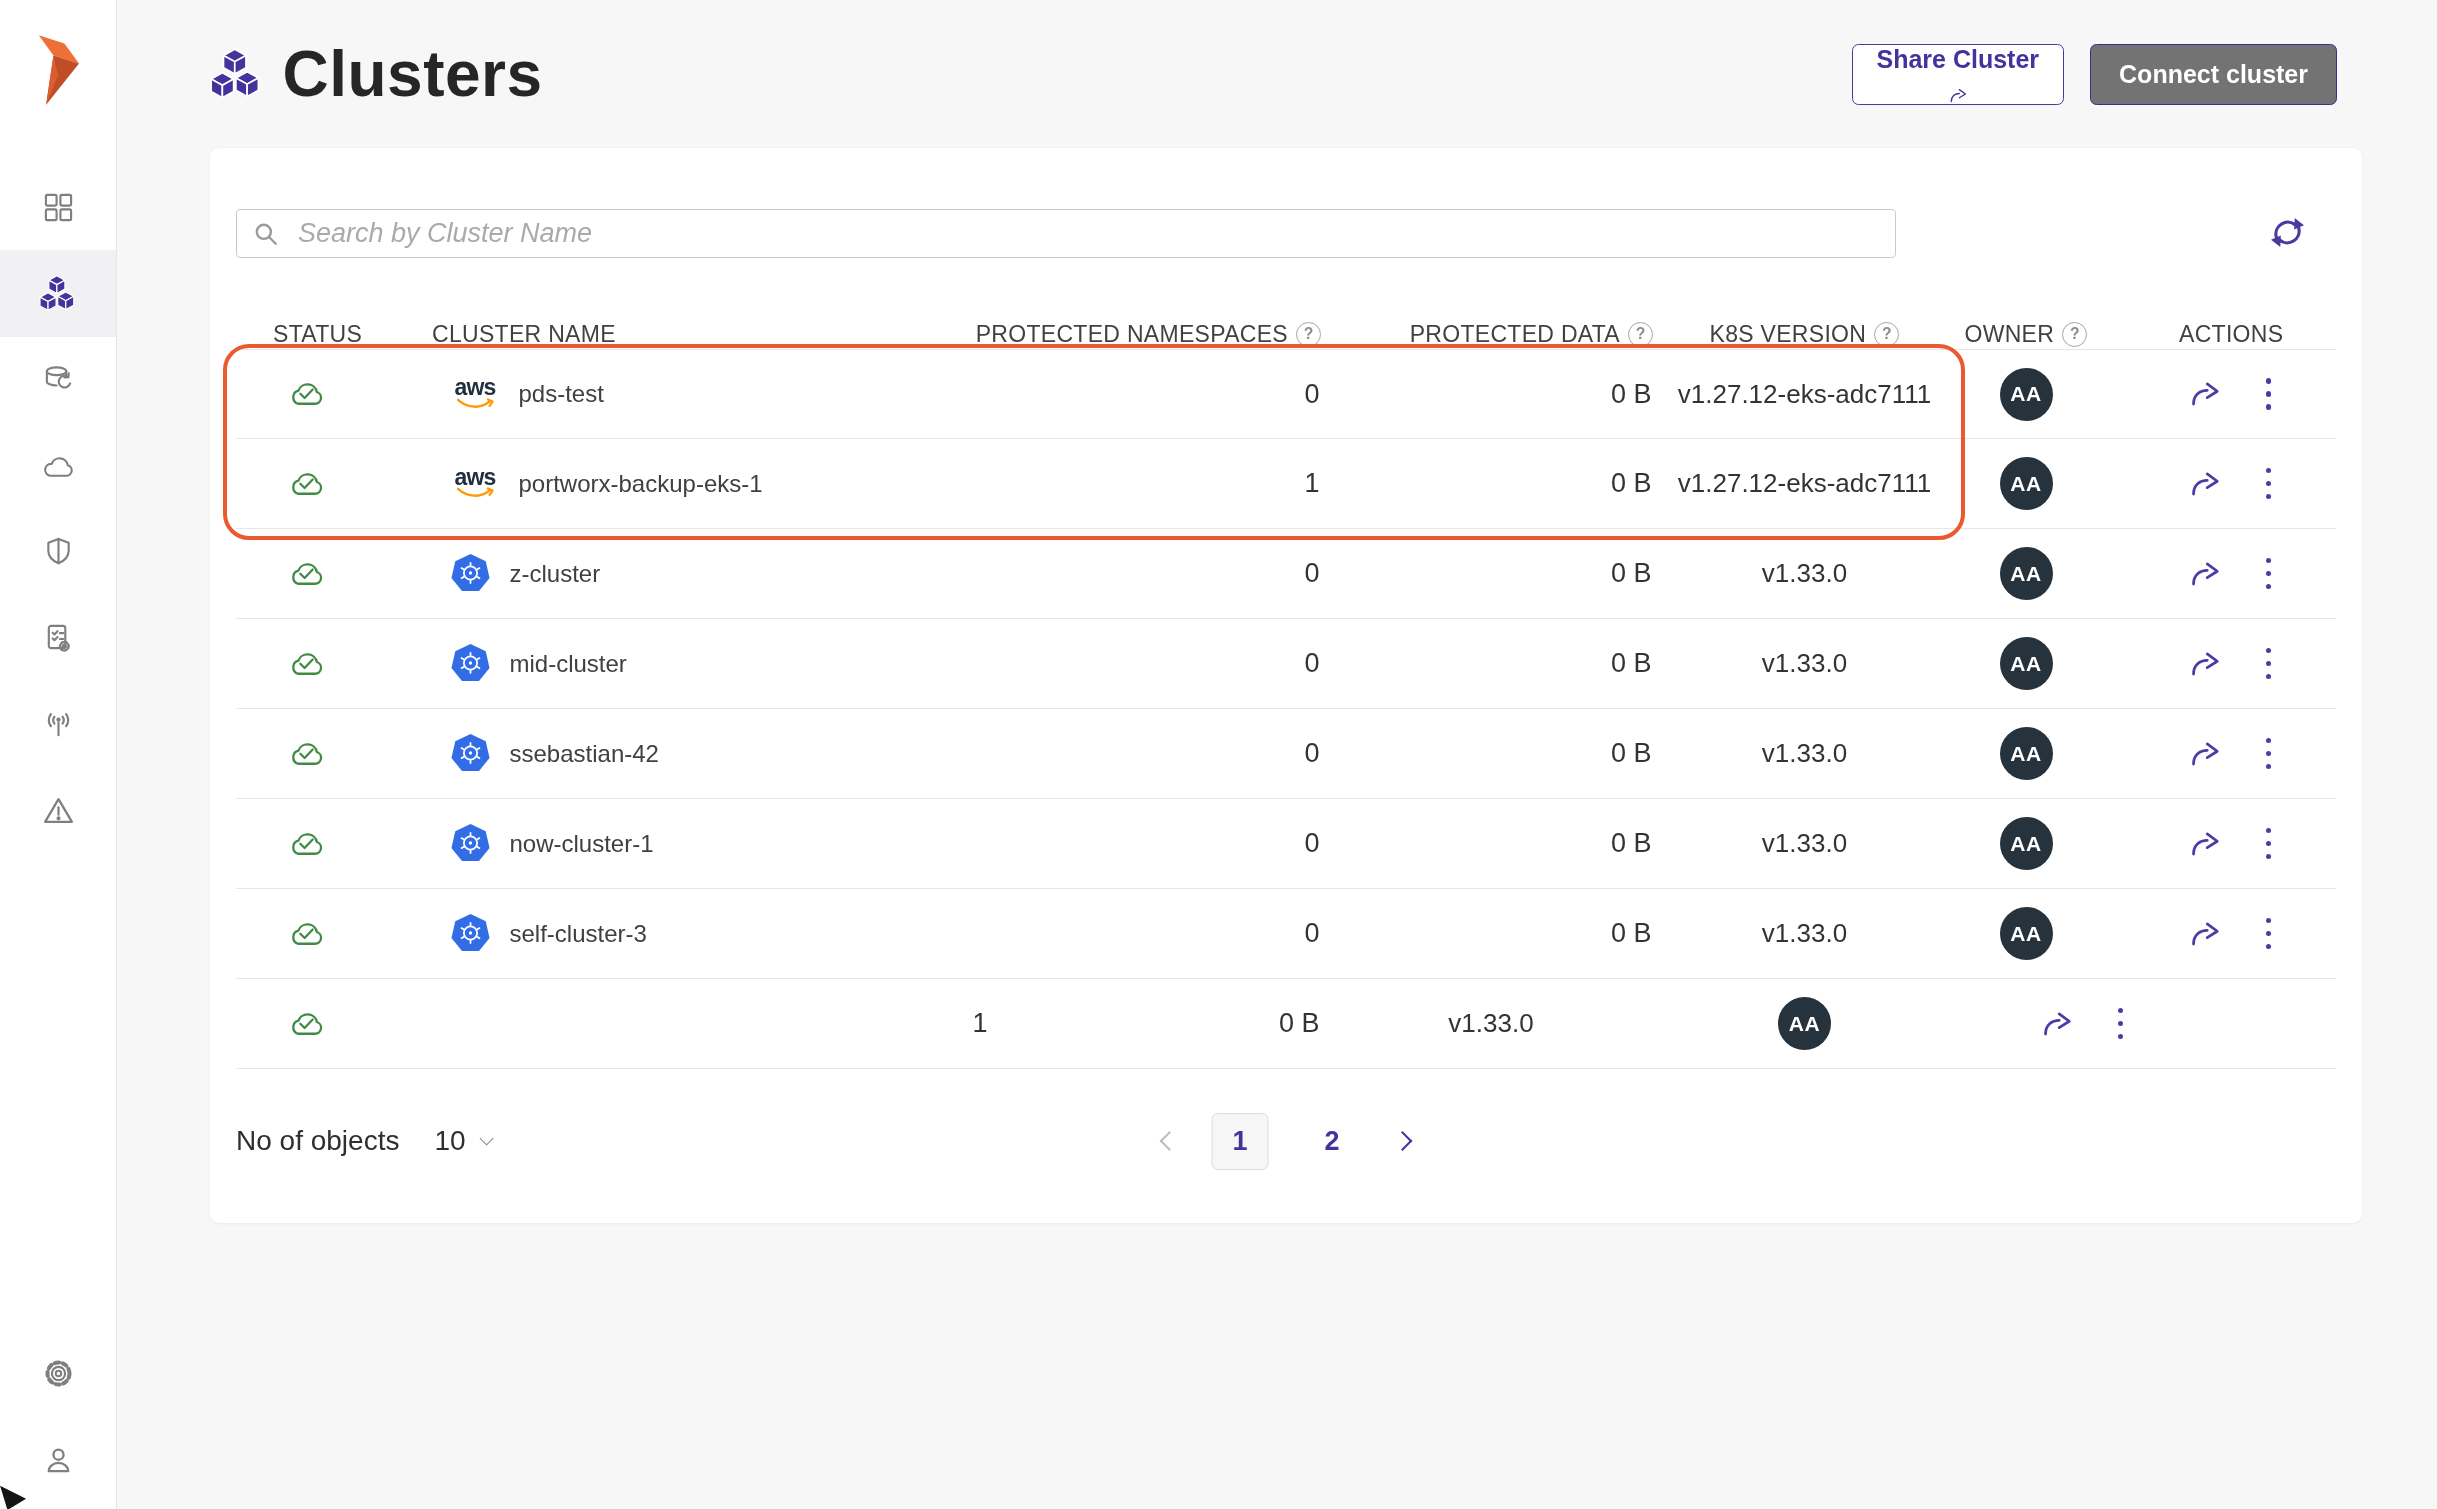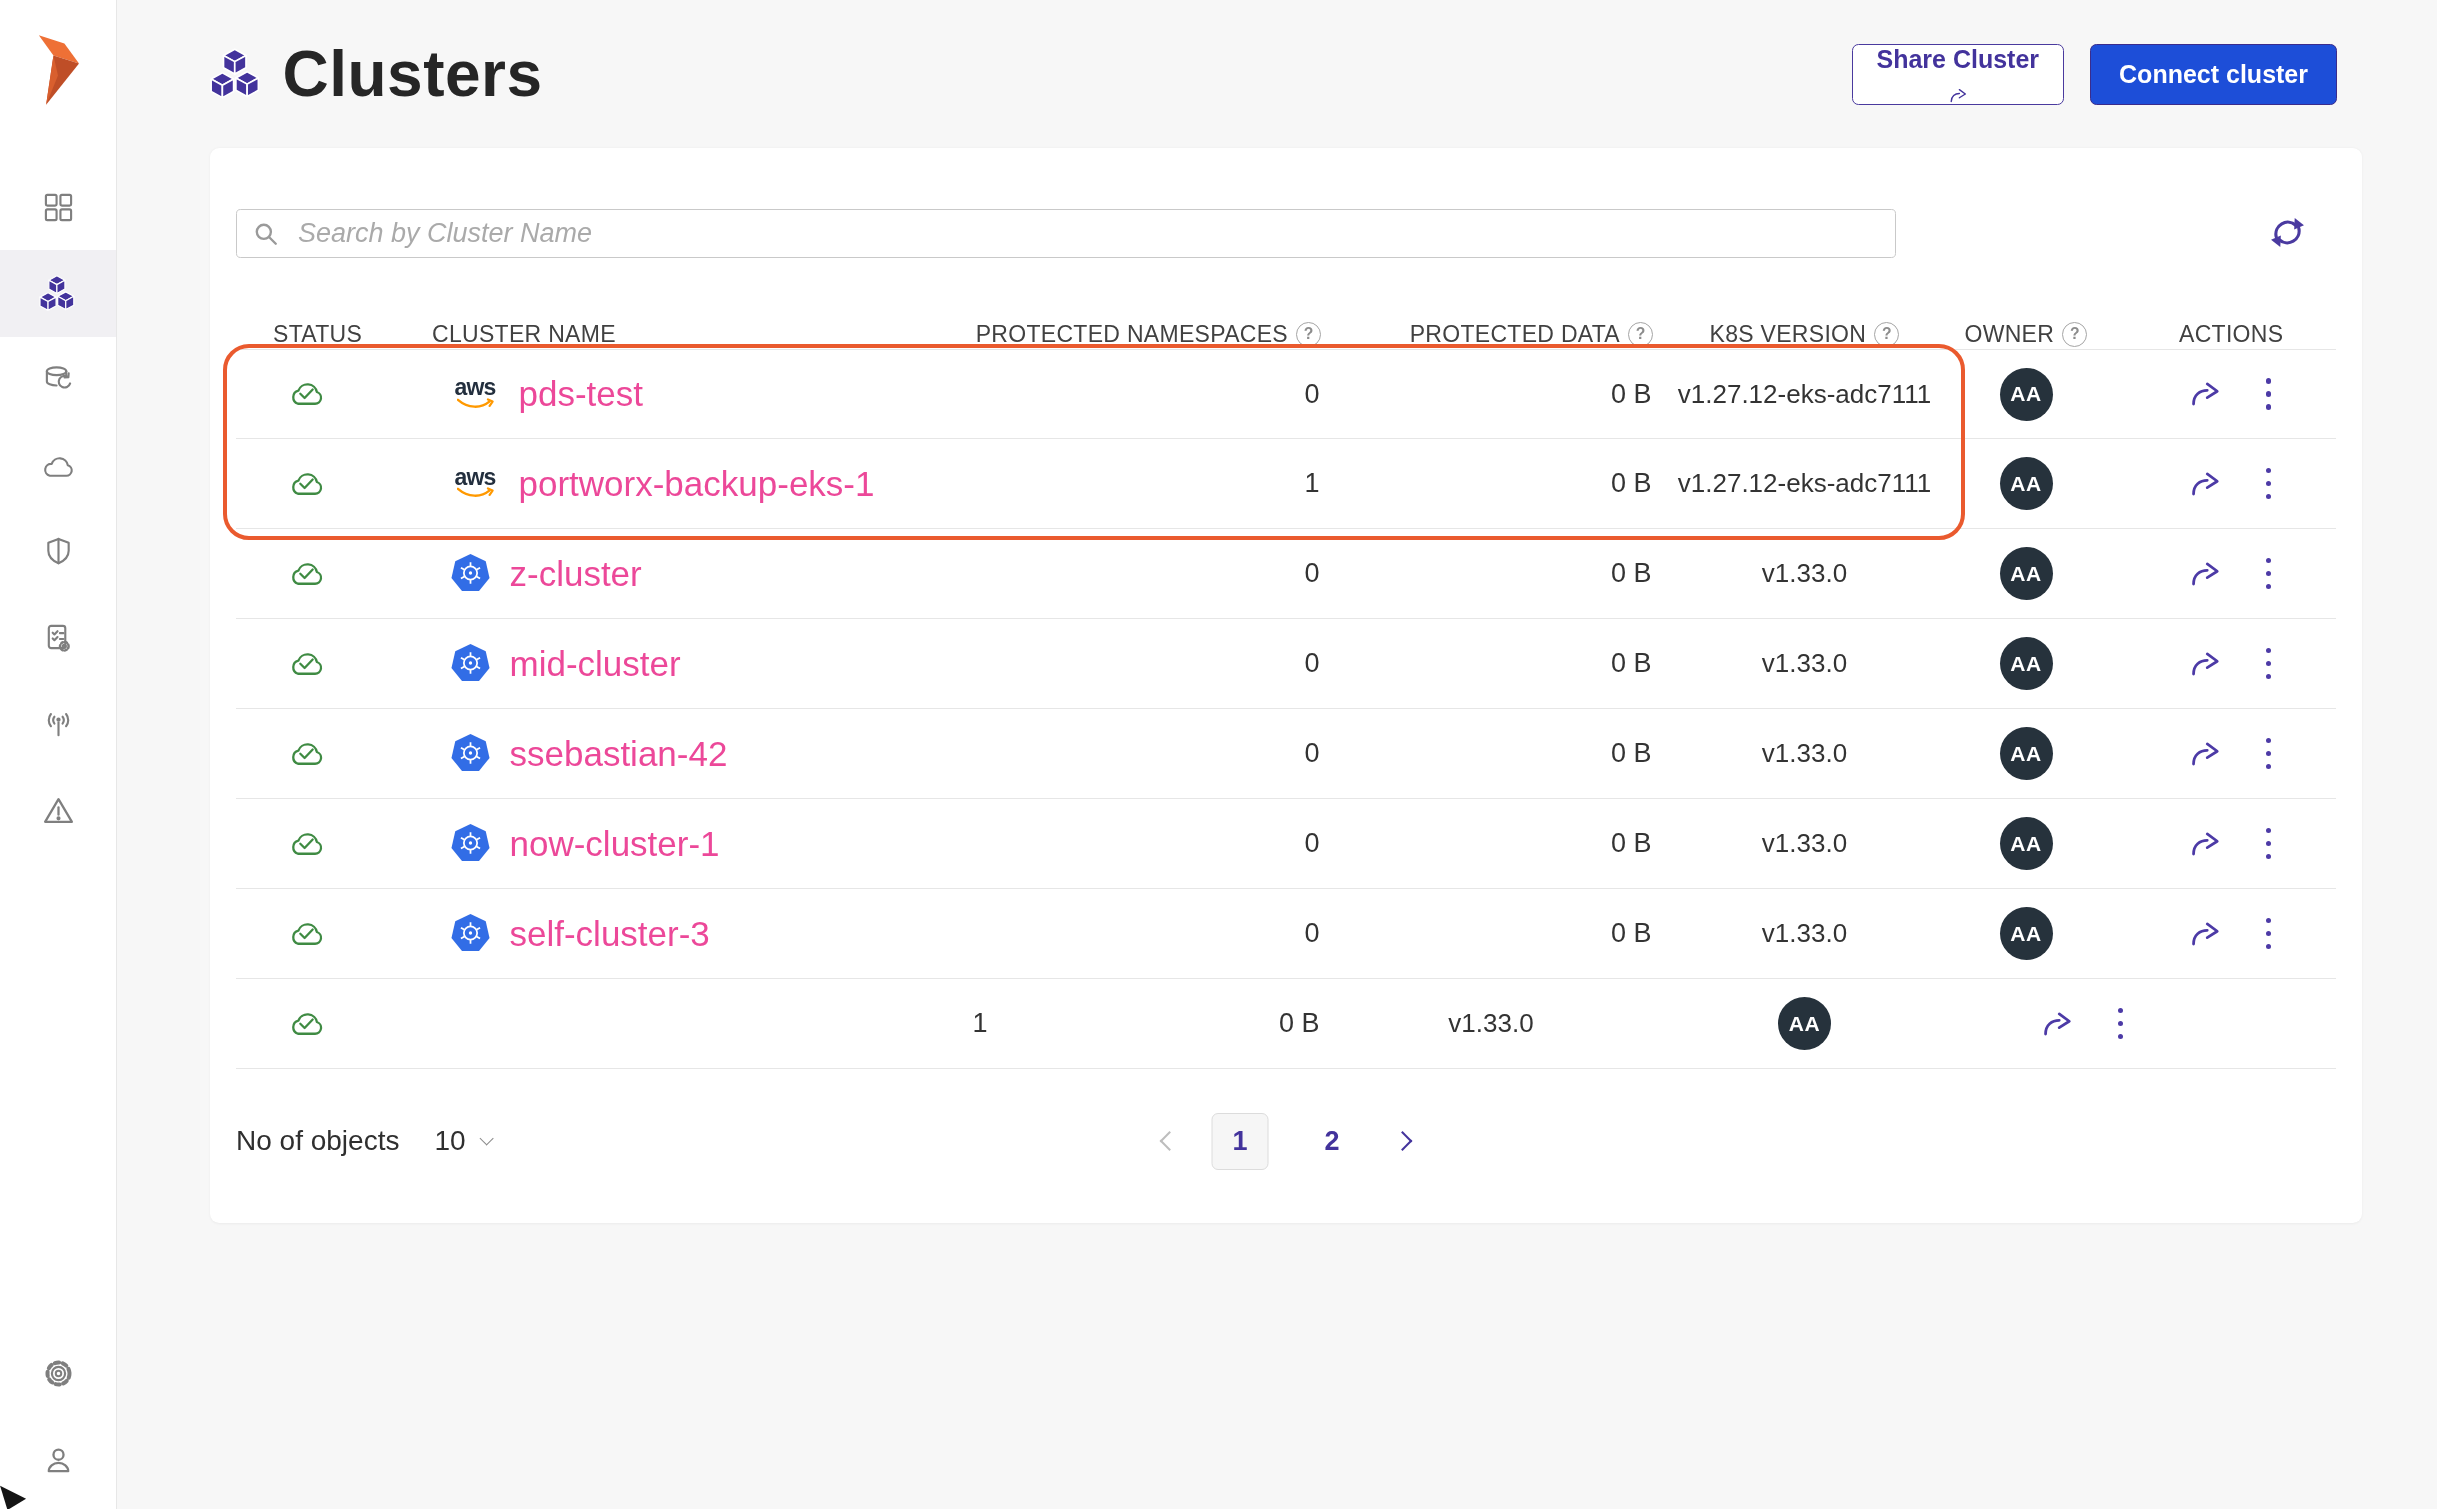--- a/index.html
+++ b/index.html
@@ -14,21 +14,21 @@
   .nav-item.active{background:#f1f0f3;}
   .nav-item svg{stroke:#7f7f7f;fill:none;stroke-width:2.2;stroke-linecap:round;stroke-linejoin:round;}
 
   
   .page-header{position:absolute;left:210px;top:37px;right:101px;height:74px;display:flex;align-items:center;}
   .title-icon{width:54px;height:52px;margin-right:18.5px;flex:0 0 auto;}
   h1.page-title{font-size:64px;font-weight:700;color:#262626;margin:0;letter-spacing:0.5px;}
   .header-actions{margin-left:auto;display:flex;gap:26px;align-items:center;}
   .btn{height:61px;border-radius:6.5px;font-size:25px;font-weight:700;display:flex;align-items:center;justify-content:center;cursor:pointer;font-family:inherit;}
   .btn.outline{background:#fff;border:1.8px solid #4a3a9e;color:#43339c;padding:0 24px;gap:14.8px;flex-direction:column;}
-  .btn.solid{background:#1d4ed8;border:1.8px solid #3b2c8c;color:#fff;padding:12px 28px;}
+  .btn.solid{background:#737373;border:1.8px solid #3b2c8c;color:#fff;padding:12px 28px;}
   .btn.outline svg{stroke:#43339c;fill:none;stroke-width:2.6;stroke-linecap:round;stroke-linejoin:round;}
 
   
   .card{position:absolute;left:210px;top:148px;width:2152px;height:1075px;background:#fff;border-radius:9.2px;
     box-shadow:0 0.9px 2.8px rgba(0,0,0,.05);}
   .search-box{position:absolute;left:26px;top:61px;width:1660px;height:49px;}
   .search-box input{width:100%;height:100%;border:1.4px solid #c9c9c9;border-radius:4.6px;padding:0 18.5px 0 61px;
     font-size:27px;color:#333;font-family:inherit;outline:none;background:#fff;}
   .search-box input::placeholder{color:#aaa;font-style:italic;}
   .mag{position:absolute;left:16.6px;top:12px;width:26px;height:26px;}
@@ -45,21 +45,21 @@
   .h-right{justify-content:flex-end;padding-right:3.7px;}
   .h-center{justify-content:center;}
   .h-actions{padding-left:79px;}
 
   .tbody{position:absolute;left:26px;top:201px;width:2100px;}
   .trow{height:90px;border-bottom:0.9px solid #e6e6e6;align-items:center;cursor:pointer;background:#fff;}
   .trow:first-child{border-top:0.9px solid #e6e6e6;}
   .cell{display:flex;align-items:center;height:100%;}
   .c-status{padding-left:51px;}
   .c-name{padding-left:57px;gap:18.5px;text-align:right;}
-  .cname{font-size:35px;color:#ec4899;}
+  .cname{font-size:24px;color:#404040;}
   .c-ns,.c-data{justify-content:flex-end;font-size:27px;color:#333;padding-right:5.5px;}
   .c-ver{justify-content:center;font-size:26px;color:#333;}
   .c-owner{justify-content:center;}
   .avatar{width:53px;height:53px;border-radius:50%;background:#26323c;color:#fff;font-size:21px;font-weight:700;
     display:flex;align-items:center;justify-content:center;letter-spacing:0.5px;}
   .c-actions{padding-left:89px;gap:42px;}
   .act{display:inline-flex;align-items:center;justify-content:center;cursor:pointer;}
   .act.share svg{stroke:#4c3aa6;fill:none;stroke-width:3;stroke-linecap:round;stroke-linejoin:round;}
   .kebab{display:inline-flex;flex-direction:column;gap:7.4px;padding:3.7px;}
   .kebab i{width:5.5px;height:5.5px;border-radius:50%;background:#4c3aa6;}

